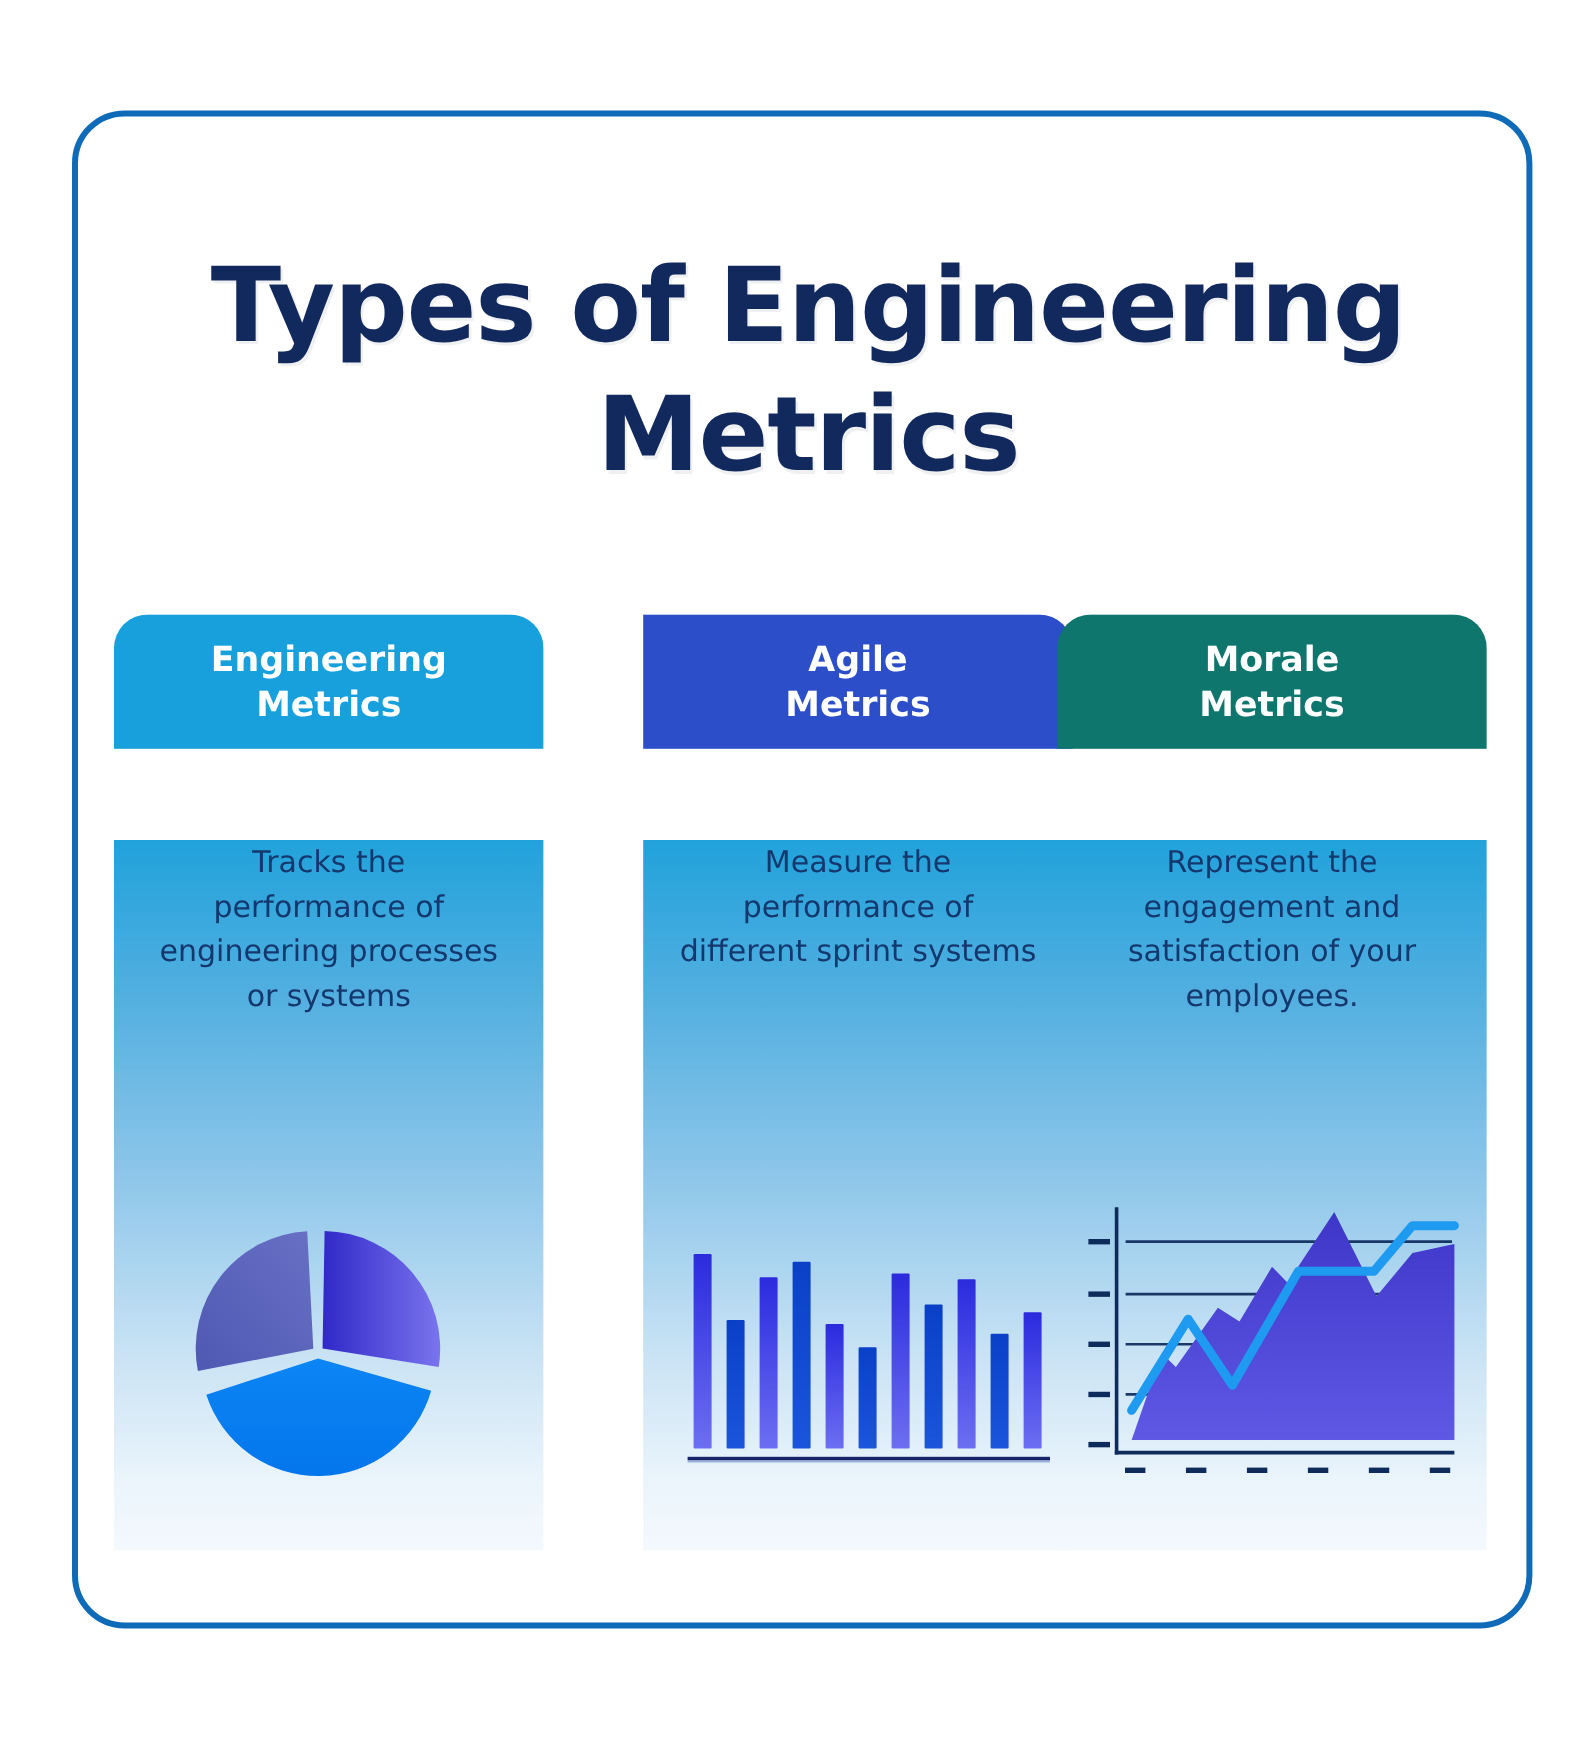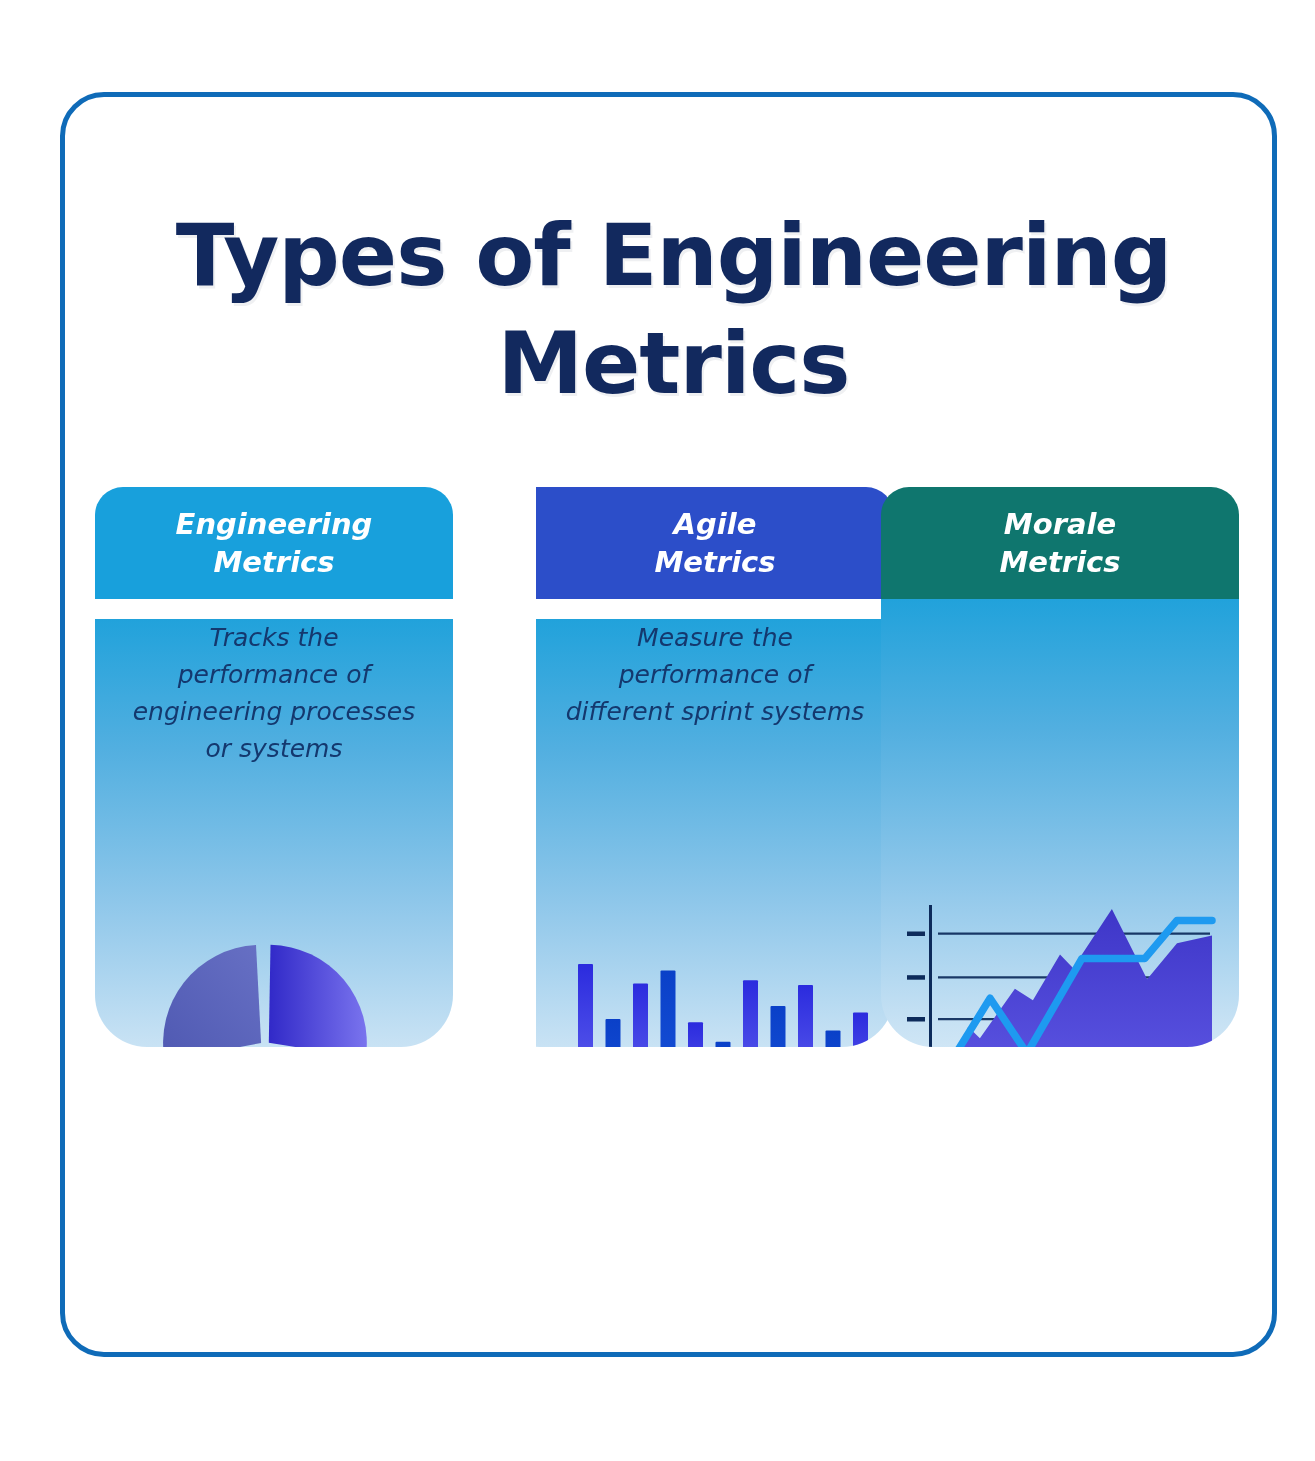--- a/index.html
+++ b/index.html
@@ -11,38 +11,38 @@
     position:absolute; left:60px; top:92px; width:1207px; height:1255px;
     border:5px solid #0F6BB8; border-radius:44px; background:#ffffff;
   }
   .title {
     position:absolute; top:186px; left:0; width:100%; margin:16px;
     text-align:center; font-size:86px; font-weight:800; line-height:1.25;
     letter-spacing:-1px; color:#12295E; white-space:pre-line;
     text-shadow:2px 3px 0 rgba(120,130,150,0.12);
   }
   .card {
-    position:absolute; top:487px; width:358px; height:560px;
-    border-radius:28px 28px 52px 52px; overflow:hidden;font-style:italic;
+    position:absolute; top:512px; width:358px; height:840px;
+    border-radius:28px 28px 52px 52px; overflow:hidden;
   }
   .card-1 { left:95px; }
   .card-2 { left:488px;padding-left:48px; }
   .card-3 { left:881px; }
   .card-header {
     height:112px; display:flex; align-items:center; justify-content:center;
     text-align:center; color:#ffffff; font-size:29px; font-weight:700;
     line-height:1.32; white-space:pre-line;
   }
   .card-body {
     position:relative; height:592px;
     background:linear-gradient(180deg,#21A2DB 0%,#52AFE0 22%,#8FC7EA 48%,
                #C8E2F4 72%,#EAF4FB 90%,#F4F9FE 100%);
   }
   .card-desc {
-    margin:20px auto 0; padding:0 8px; text-align:center;
+    margin:76px auto 0; padding:0 8px; text-align:center;
     font-size:25px; font-weight:500; line-height:1.48; color:#14386E;
     white-space:pre-line;
   }
   .chart { position:absolute; display:block; }
   .pie-chart  { left:65px;  top:322px; width:210px; height:210px; }
   .bar-chart  { left:36px;  top:338px; width:310px; height:182px; }
   .area-chart { left:12px;  top:296px; width:335px; height:245px; }
 </style>
 </head>
 <body>
@@ -115,20 +115,24 @@
           <rect x="1" y="176" width="302" height="3" fill="#16246A"></rect>
           <rect x="1" y="179.2" width="302" height="1.6" fill="#7E9AD2" opacity="0.7"></rect>
         </svg>
     </div>
   </section>
 
   <section class="card card-3">
     <header class="card-header" style="background: #0f766e;">Morale
 Metrics</header>
     <div class="card-body">
+      <p class="card-desc">Represent the
+engagement and
+satisfaction of your
+employees.</p>
       <svg class="chart area-chart" viewBox="0 0 335 245" xmlns="http://www.w3.org/2000/svg">
           <defs>
             <linearGradient id="areaG" x1="0" y1="0" x2="0" y2="1">
               <stop offset="0%" stop-color="#3E36C8"></stop>
               <stop offset="100%" stop-color="#5F58E5"></stop>
             </linearGradient>
           </defs>
           <line x1="45" y1="38.7" x2="317" y2="38.7" stroke="#0D2B5B" stroke-width="2.2" opacity="0.92"></line>
           <line x1="45" y1="82.4" x2="317" y2="82.4" stroke="#0D2B5B" stroke-width="2.2" opacity="0.92"></line>
           <line x1="45" y1="124.2" x2="317" y2="124.2" stroke="#0D2B5B" stroke-width="2.2" opacity="0.92"></line>

